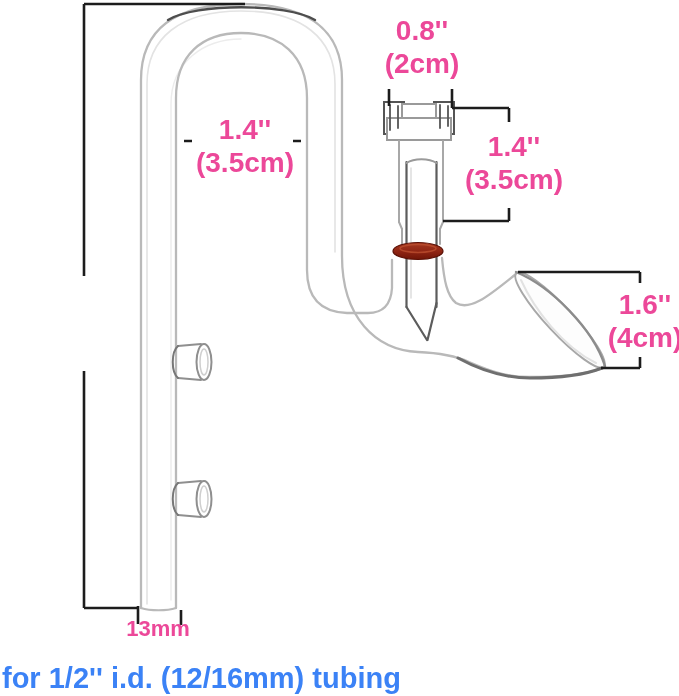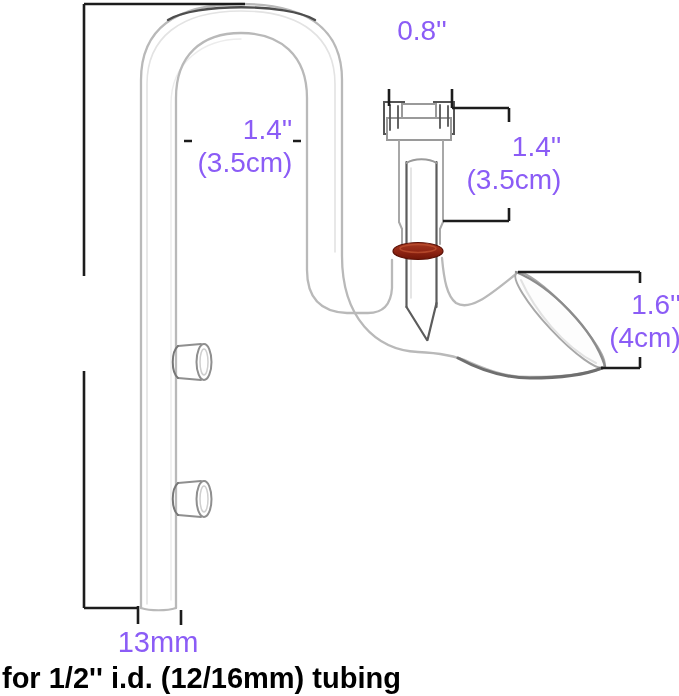--- a/index.html
+++ b/index.html
@@ -2,27 +2,27 @@
 <html><head>
 <meta charset="utf-8">
 <style>
   html,body{margin:0;padding:0;background:#fff;}
   .canvas{
     position:relative;width:679px;height:696px;background:#ffffff;overflow:hidden;
     font-family:"Liberation Sans", sans-serif;color:#1a1a1a;
   }
   .canvas svg{position:absolute;left:0;top:0;}
   .dim-label{
-    position:absolute;transform:translateX(-50%);text-align:right;
-    font-weight:normal;font-size:28px;line-height:33px;white-space:nowrap;color:#8b5cf6;
+    position:absolute;transform:translateX(-50%);text-align:center;
+    font-weight:bold;font-size:28px;line-height:33px;white-space:nowrap;color:#ec4899;
   }
   .dim-label .line{display:block;}
   .note-label{
     position:absolute;left:2px;top:662px;font-weight:bold;font-size:29px;
-    line-height:32px;white-space:nowrap;color:#000000;
+    line-height:32px;white-space:nowrap;color:#3b82f6;
   }
 </style>
 </head>
 <body>
 
 <div class="canvas">
 
   <svg width="679" height="696" viewBox="0 0 679 696">
     <defs>
       <linearGradient id="oringGrad" x1="0" y1="0" x2="0" y2="1">
@@ -98,37 +98,38 @@
       <path d="M 138 606 L 138 624 M 181 610 L 181 625"></path>
       <path d="M 389 89 L 389 106 M 452 89 L 452 108"></path>
       <path d="M 452 108 L 509 108 M 509 108 L 509 122 M 509 208 L 509 221 M 443 221 L 509 221"></path>
       <path d="M 184 141 L 192 141 M 293 141 L 301 141"></path>
       <path d="M 518 272 L 640 272 M 640 272 L 640 283 M 640 357 L 640 368 M 640 368 L 601 368"></path>
     </g>
   </svg>
 
   <div class="dim-label" style="left:422px;top:14px">
     <span class="line">0.8''</span>
+    <span class="line">(2cm)</span>
   </div>
 
   <div class="dim-label" style="left:245px;top:113px">
     <span class="line">1.4''</span>
     <span class="line">(3.5cm)</span>
   </div>
 
   <div class="dim-label" style="left:514px;top:130px">
     <span class="line">1.4''</span>
     <span class="line">(3.5cm)</span>
   </div>
 
 
   <div class="dim-label" style="left:645px;top:288px">
     <span class="line">1.6''</span>
     <span class="line">(4cm)</span>
   </div>
 
-  <div class="dim-label" style="left:158px;top:626px;font-size:29px">
+  <div class="dim-label" style="left:158px;top:612px;font-size:22px">
     <span class="line">13mm</span>
   </div>
 
   <div class="note-label">for 1/2'' i.d. (12/16mm) tubing</div>
 
 </div>
 
 </body></html>

